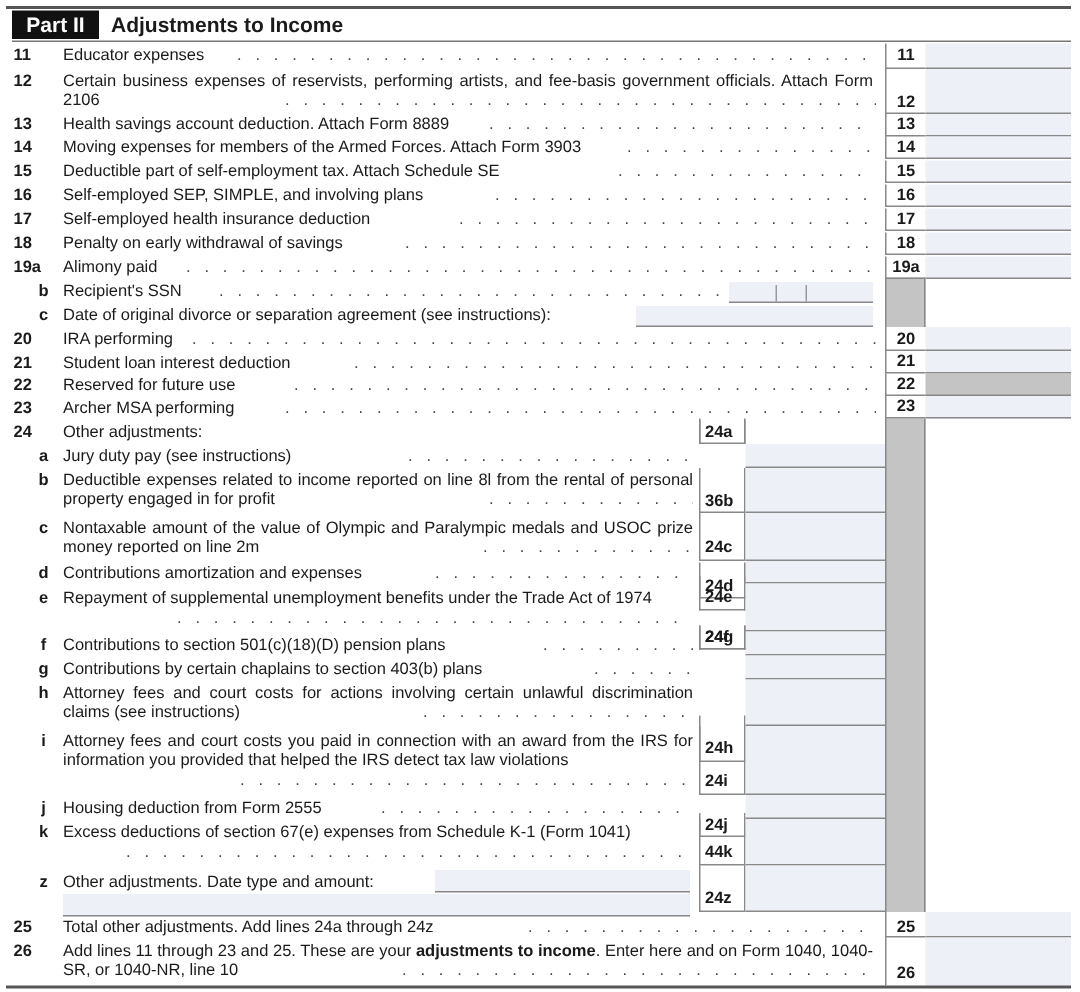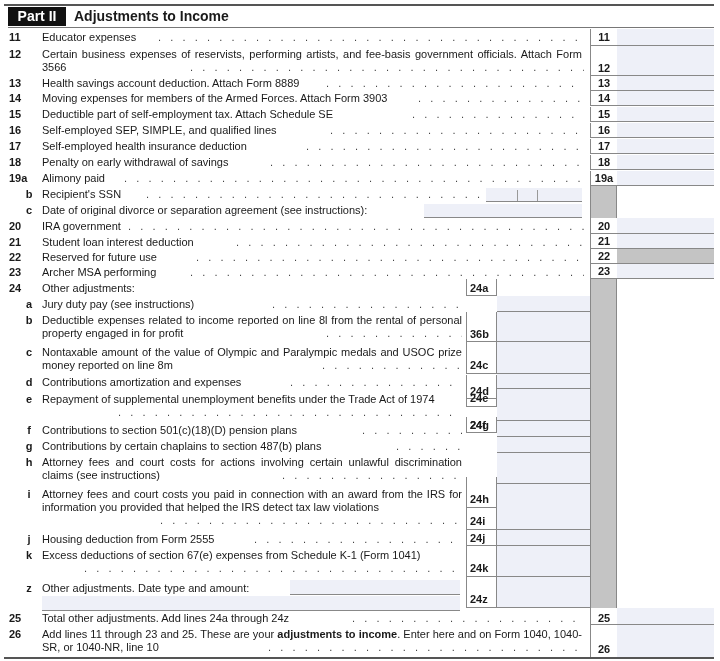--- a/index.html
+++ b/index.html
@@ -51,21 +51,21 @@
 <div>
   <span class="row-num" style="top:31px">11</span>
   <span class="row-text" style="top:31px">Educator expenses</span>
   <span class="dots" style="top:31px;left:158px;width:426px">.........................................</span>
   <span class="lbl-box" style="top:29px;height:17px;line-height:17px">11</span>
   <input class="amt" style="top: 29px; height: 17px; border-top: none; border-right: none; border-left: none; border-image: initial; border-bottom: 1px solid rgb(136, 136, 136);" value="">
 </div>
 
 <div>
   <span class="row-num" style="top:48px">12</span>
-  <span class="row-text wrap" style="top:48px;width:540px">Certain business expenses of reservists, performing artists, and fee-basis government officials. Attach Form 3566</span>
+  <span class="row-text wrap" style="top:48px;width:540px">Certain business expenses of reservists, performing artists, and fee-basis government officials. Attach Form 2106</span>
   <span class="dots" style="top:61px;left:190px;width:394px">........................................</span>
   <span class="lbl-box" style="top:46px;height:30px;line-height:44px">12</span>
   <input class="amt" style="top: 46px; height: 30px; border-top: none; border-right: none; border-left: none; border-image: initial; border-bottom: 1px solid rgb(136, 136, 136);" value="">
 </div>
 
 <div>
   <span class="row-num" style="top:77px">13</span>
   <span class="row-text" style="top:77px">Health savings account deduction. Attach Form 8889</span>
   <span class="dots" style="top:77px;left:326px;width:258px">............................</span>
   <span class="lbl-box" style="top:76px;height:15px;line-height:15px">13</span>
@@ -83,21 +83,21 @@
 <div>
   <span class="row-num" style="top:108px">15</span>
   <span class="row-text" style="top:108px">Deductible part of self-employment tax. Attach Schedule SE</span>
   <span class="dots" style="top:108px;left:412px;width:172px">...................</span>
   <span class="lbl-box" style="top:107px;height:15px;line-height:15px">15</span>
   <input class="amt" style="top: 107px; height: 15px; border-top: none; border-right: none; border-left: none; border-image: initial; border-bottom: 1px solid rgb(136, 136, 136);" value="">
 </div>
 
 <div>
   <span class="row-num" style="top:124px">16</span>
-  <span class="row-text" style="top:124px">Self-employed SEP, SIMPLE, and qualified lines</span>
+  <span class="row-text" style="top:124px">Self-employed SEP, SIMPLE, and involving plans</span>
   <span class="dots" style="top:124px;left:330px;width:254px">............................</span>
   <span class="lbl-box" style="top:123px;height:15px;line-height:15px">16</span>
   <input class="amt" style="top: 123px; height: 15px; border-top: none; border-right: none; border-left: none; border-image: initial; border-bottom: 1px solid rgb(136, 136, 136);" value="">
 </div>
 
 <div>
   <span class="row-num" style="top:140px">17</span>
   <span class="row-text" style="top:140px">Self-employed health insurance deduction</span>
   <span class="dots" style="top:140px;left:306px;width:278px">..............................</span>
   <span class="lbl-box" style="top:139px;height:15px;line-height:15px">17</span>
@@ -131,21 +131,21 @@
 </div>
 
 <div>
   <span class="row-sub" style="top:204px">c</span>
   <span class="row-text" style="top:204px">Date of original divorce or separation agreement (see instructions):</span>
   <div class="date-field"></div>
 </div>
 
 <div>
   <span class="row-num" style="top:220px">20</span>
-  <span class="row-text" style="top:220px">IRA government</span>
+  <span class="row-text" style="top:220px">IRA performing</span>
   <span class="dots" style="top:220px;left:128px;width:456px">.................................................</span>
   <span class="lbl-box" style="top:218px;height:16px;line-height:16px">20</span>
   <input class="amt" style="top: 218px; height: 16px; border-top: none; border-right: none; border-left: none; border-image: initial; border-bottom: 1px solid rgb(136, 136, 136);" value="">
 </div>
 
 <div>
   <span class="row-num" style="top:236px">21</span>
   <span class="row-text" style="top:236px">Student loan interest deduction</span>
   <span class="dots" style="top:236px;left:236px;width:348px">......................................</span>
   <span class="lbl-box" style="top:234px;height:15px;line-height:15px">21</span>
@@ -187,21 +187,21 @@
 <div>
   <span class="row-sub" style="top:314px">b</span>
   <span class="row-text wrap" style="top:314px;width:420px">Deductible expenses related to income reported on line 8l from the rental of personal property engaged in for profit</span>
   <span class="dots" style="top:327px;left:326px;width:136px">...............</span>
   <span class="sub-lbl" style="top:312px;height:30px;line-height:44px">36b</span>
   <input class="sub-amt" style="top: 312px; height: 30px; border-top: none; border-right: none; border-left: none; border-image: initial; border-bottom: 1px solid rgb(136, 136, 136);" value="">
 </div>
 
 <div>
   <span class="row-sub" style="top:346px">c</span>
-  <span class="row-text wrap" style="top:346px;width:420px">Nontaxable amount of the value of Olympic and Paralympic medals and USOC prize money reported on line 8m</span>
+  <span class="row-text wrap" style="top:346px;width:420px">Nontaxable amount of the value of Olympic and Paralympic medals and USOC prize money reported on line 2m</span>
   <span class="dots" style="top:359px;left:322px;width:140px">...............</span>
   <span class="sub-lbl" style="top:342px;height:32px;line-height:46px">24c</span>
   <input class="sub-amt" style="top: 342px; height: 32px; border-top: none; border-right: none; border-left: none; border-image: initial; border-bottom: 1px solid rgb(136, 136, 136);" value="">
 </div>
 
 <div>
   <span class="row-sub" style="top:376px">d</span>
   <span class="row-text" style="top:376px">Contributions amortization and expenses</span>
   <span class="dots" style="top:376px;left:290px;width:172px">...................</span>
   <span class="sub-lbl" style="top:384px;height:15px;line-height:15px">24d</span>
@@ -219,21 +219,21 @@
 <div>
   <span class="row-sub" style="top:424px">f</span>
   <span class="row-text" style="top:424px">Contributions to section 501(c)(18)(D) pension plans</span>
   <span class="dots" style="top:424px;left:362px;width:100px">..........</span>
   <span class="sub-lbl" style="top:417px;height:16px;line-height:16px">24f</span>
   <input class="sub-amt" style="top: 421px; height: 16px; border-top: none; border-right: none; border-left: none; border-image: initial; border-bottom: 1px solid rgb(136, 136, 136);" value="">
 </div>
 
 <div>
   <span class="row-sub" style="top:440px">g</span>
-  <span class="row-text" style="top:440px">Contributions by certain chaplains to section 487(b) plans</span>
+  <span class="row-text" style="top:440px">Contributions by certain chaplains to section 403(b) plans</span>
   <span class="dots" style="top:440px;left:396px;width:66px">.......</span>
   <span class="sub-lbl" style="top:417px;height:16px;line-height:16px">24g</span>
   <input class="sub-amt" style="top: 437px; height: 16px; border-top: none; border-right: none; border-left: none; border-image: initial; border-bottom: 1px solid rgb(136, 136, 136);" value="">
 </div>
 
 <div>
   <span class="row-sub" style="top:456px">h</span>
   <span class="row-text wrap" style="top:456px;width:420px">Attorney fees and court costs for actions involving certain unlawful discrimination claims (see instructions)</span>
   <span class="dots" style="top:469px;left:282px;width:180px">...................</span>
   <span class="sub-lbl" style="top:477px;height:31px;line-height:45px">24h</span>
@@ -245,29 +245,29 @@
   <span class="row-text wrap" style="top:488px;width:420px">Attorney fees and court costs you paid in connection with an award from the IRS for information you provided that helped the IRS detect tax law violations</span>
   <span class="dots" style="top:514px;left:160px;width:302px">................................</span>
   <span class="sub-lbl" style="top:484px;height:46px;line-height:74px">24i</span>
   <input class="sub-amt" style="top: 484px; height: 46px; border-top: none; border-right: none; border-left: none; border-image: initial; border-bottom: 1px solid rgb(136, 136, 136);" value="">
 </div>
 
 <div>
   <span class="row-sub" style="top:533px">j</span>
   <span class="row-text" style="top:533px">Housing deduction from Form 2555</span>
   <span class="dots" style="top:533px;left:254px;width:208px">......................</span>
-  <span class="sub-lbl" style="top:530px;height:16px;line-height:16px">24j</span>
+  <span class="sub-lbl" style="top:542px;height:16px;line-height:16px">24j</span>
   <input class="sub-amt" style="top: 530px; height: 16px; border-top: none; border-right: none; border-left: none; border-image: initial; border-bottom: 1px solid rgb(136, 136, 136);" value="">
 </div>
 
 <div>
   <span class="row-sub" style="top:549px">k</span>
   <span class="row-text wrap" style="top:549px;width:420px">Excess deductions of section 67(e) expenses from Schedule K-1 (Form 1041)</span>
   <span class="dots" style="top:562px;left:84px;width:378px">........................................</span>
-  <span class="sub-lbl" style="top:546px;height:31px;line-height:45px">24k</span>
+  <span class="sub-lbl" style="top:546px;height:31px;line-height:45px">44k</span>
   <input class="sub-amt" style="top: 546px; height: 31px; border-top: none; border-right: none; border-left: none; border-image: initial; border-bottom: 1px solid rgb(136, 136, 136);" value="">
 </div>
 
 <div>
   <span class="row-sub" style="top:582px">z</span>
   <span class="row-text" style="top:582px">Other adjustments. Date type and amount:</span>
   <div class="z-field1"></div>
   <div class="z-field2"></div>
   <span class="sub-lbl" style="top:577px;height:31px;line-height:45px">24z</span>
   <input class="sub-amt" style="top: 577px; height: 31px; border-top: none; border-right: none; border-left: none; border-image: initial; border-bottom: 1px solid rgb(136, 136, 136);" value="">

